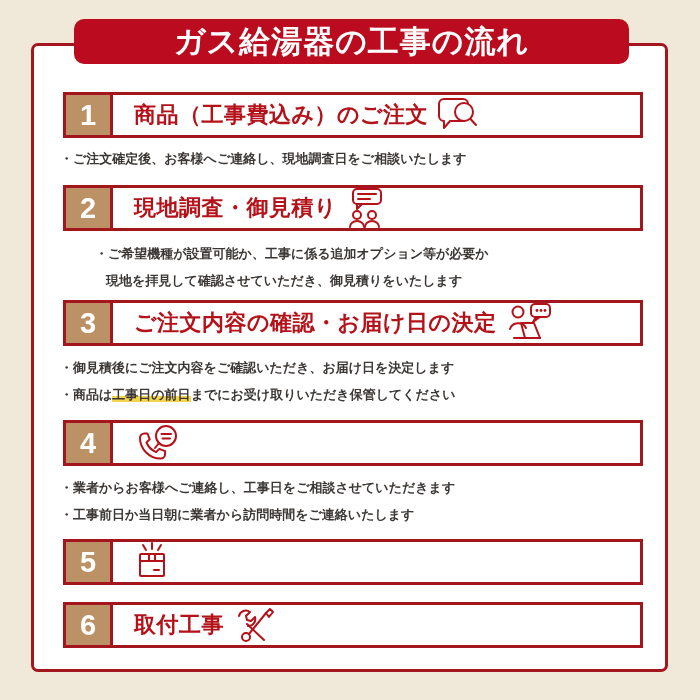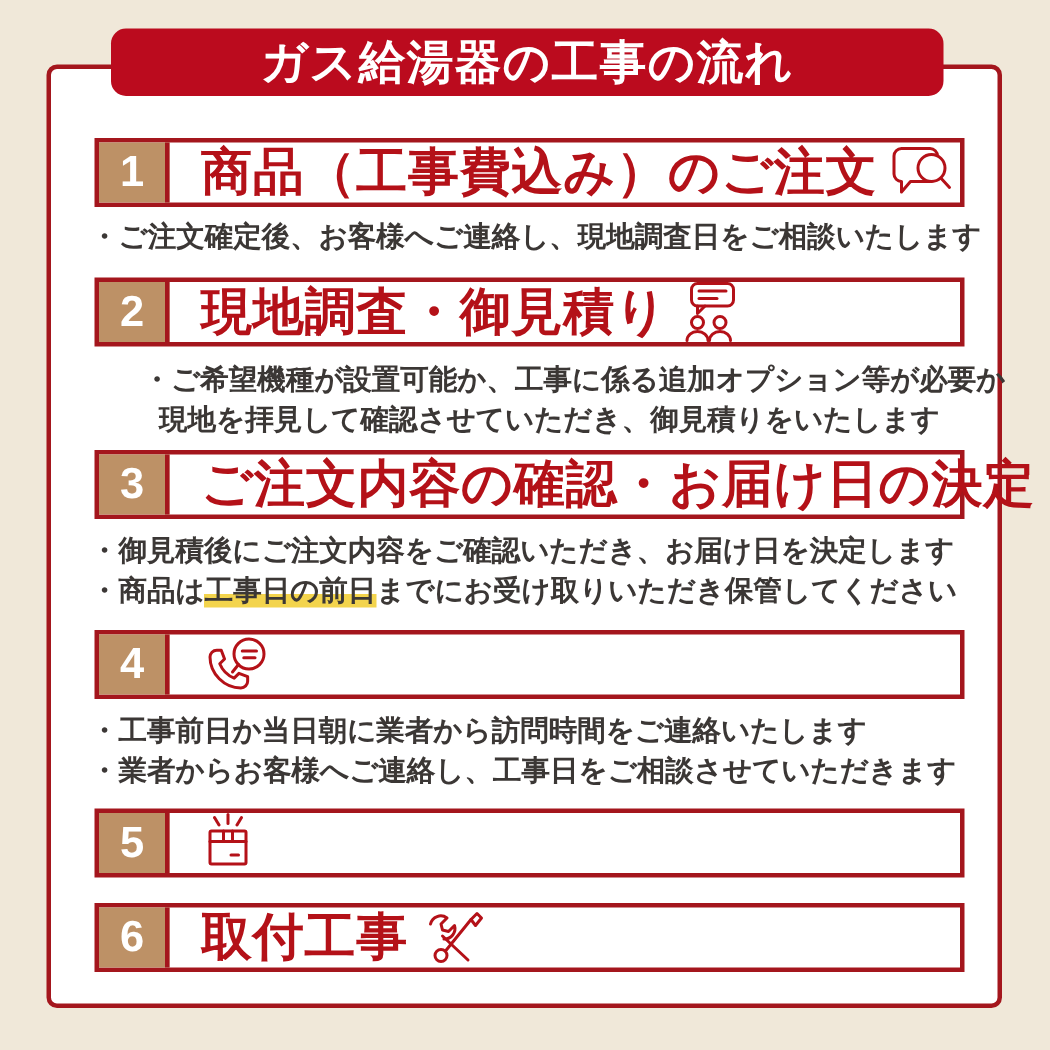--- a/index.html
+++ b/index.html
@@ -25,27 +25,27 @@
     display:flex;align-items:stretch;
   }
   .num{
     width:44px;flex:0 0 44px;background:#bd9166;color:#ffffff;
     font-size:29px;font-weight:bold;
     display:flex;align-items:center;justify-content:center;
     border-right:3px solid #a4161d;
   }
   .head{
     display:flex;align-items:center;gap:9px;padding-left:21px;
-    color:#b41118;font-size:34px;font-weight:bold;letter-spacing:0.5px;white-space:nowrap;
+    color:#b41118;font-size:22px;font-weight:bold;letter-spacing:0.5px;white-space:nowrap;
   }
   .icon{flex:0 0 auto;}
   .icon svg{display:block;}
   .desc{
     position:absolute;left:60px;width:590px;z-index:1;
-    color:#3b3735;font-size:19px;font-weight:bold;line-height:27px;
+    color:#3b3735;font-size:13px;font-weight:bold;line-height:27px;
     letter-spacing:0px;white-space:nowrap;
   }
   .desc .indent{padding-left:11px;}
   .hl{background:linear-gradient(transparent 58%, #f3d44d 58%);}
   .s1{top:92px;}  .d1{top:145px;}
   .s2{top:185px;} .d2{top:240px;margin-left:35px;}
   .s3{top:300px;} .d3{top:354px;}
   .s4{top:420px;} .d4{top:474px;}
   .s5{top:539px;}
   .s6{top:602px;}
@@ -135,22 +135,22 @@
           <circle class="stroke" cx="32" cy="13" r="10"></circle>
           <path class="stroke" d="M25 20 l-4 5"></path>
           <line class="stroke" x1="27.5" y1="11" x2="37" y2="11"></line>
           <line class="stroke" x1="28.5" y1="15.5" x2="36" y2="15.5"></line>
           <path class="stroke" d="M6 15 c0 -2.5 2 -4.5 4.5 -4.5 l3 0 2.2 5.8 -3.2 3.2 c1.8 4.4 5.2 7.8 9.6 9.6 l3.2 -3.2 5.8 2.2 0 3 c0 2.5 -2 4.5 -4.5 4.5 C15.5 35.6 6 26.1 6 15 z"></path>
         </svg>
       </span>
     </div>
   </div>
   <div class="desc d4">
+    <div>・業者からお客様へご連絡し、工事日をご相談させていただきます</div>
     <div>・工事前日か当日朝に業者から訪問時間をご連絡いたします</div>
-    <div>・業者からお客様へご連絡し、工事日をご相談させていただきます</div>
   </div>
 
   <div class="step s5">
     <div class="num">5</div>
     <div class="head">
       <span class="icon">
         <svg width="36" height="40" viewBox="0 0 36 40">
           <line class="stroke" x1="12" y1="8" x2="9" y2="3"></line>
           <line class="stroke" x1="18" y1="7" x2="18" y2="1"></line>
           <line class="stroke" x1="24" y1="8" x2="27" y2="3"></line>

